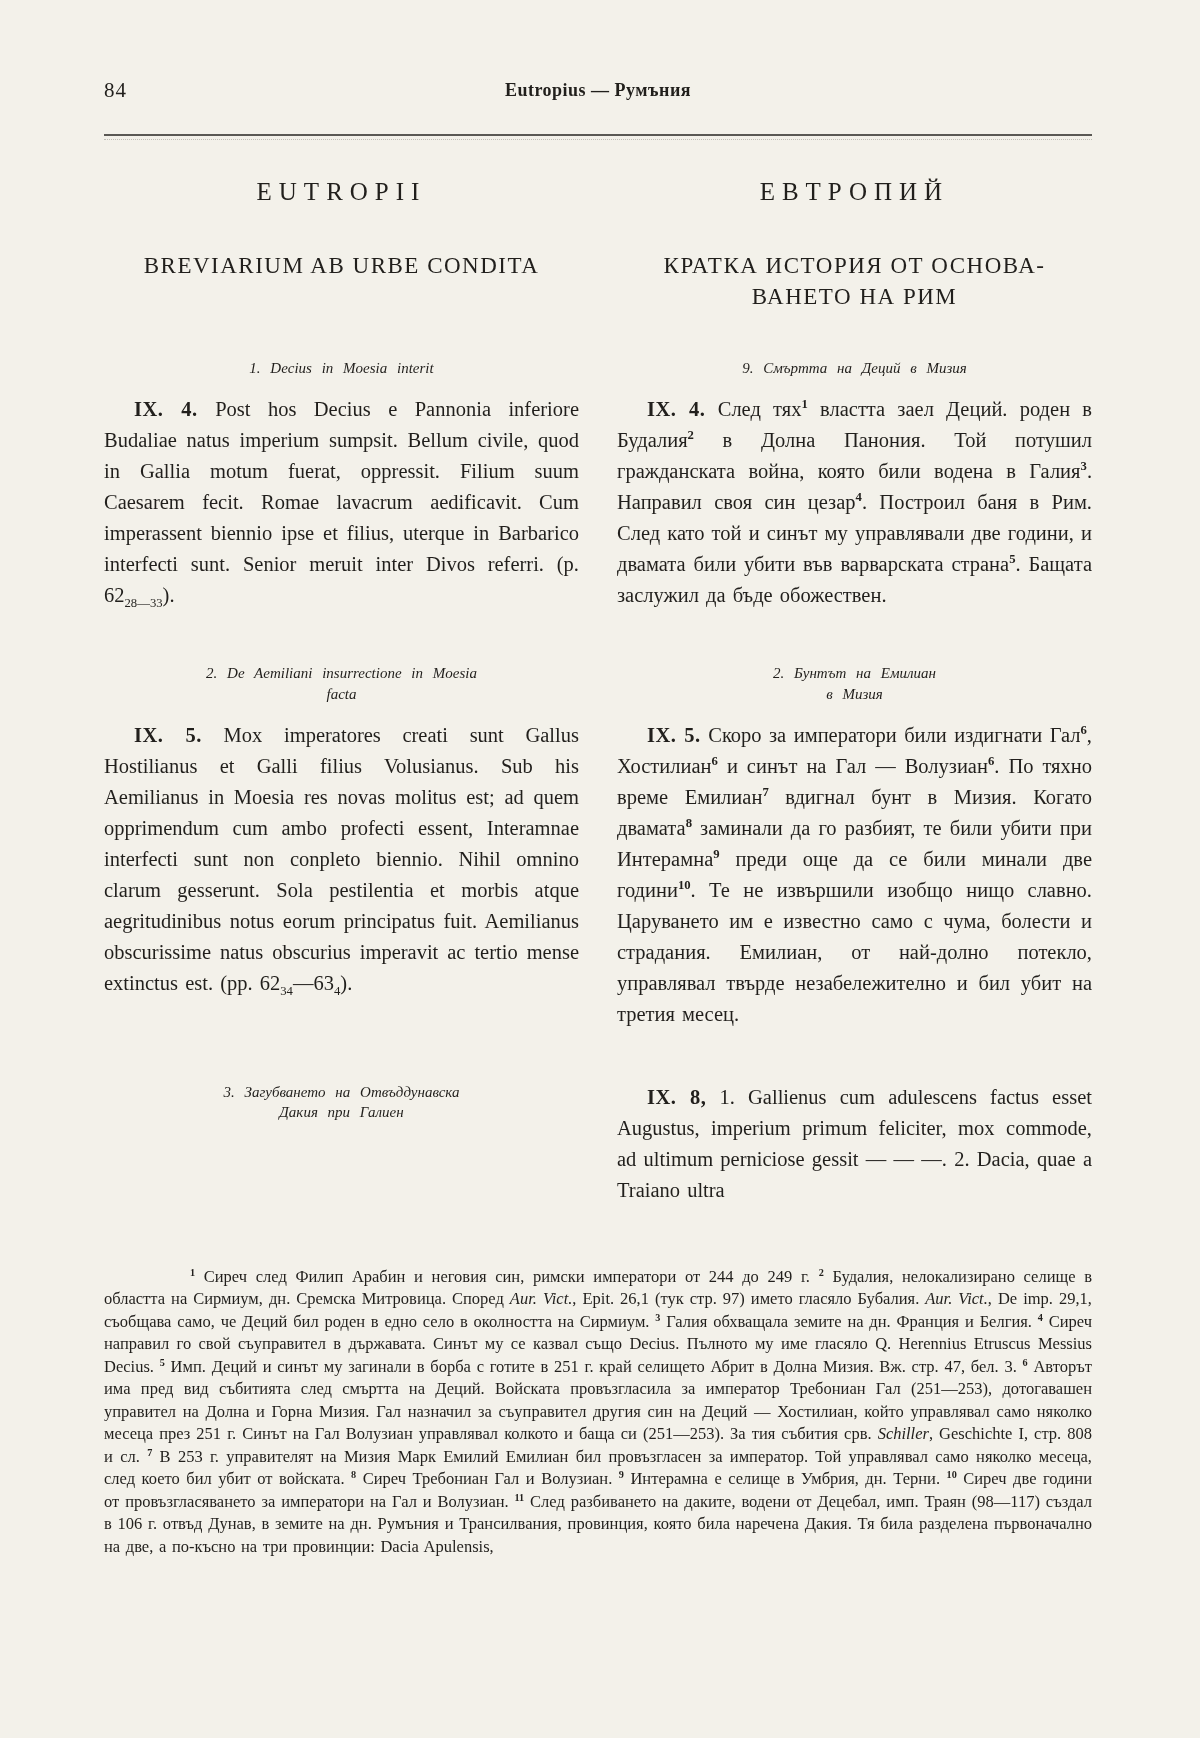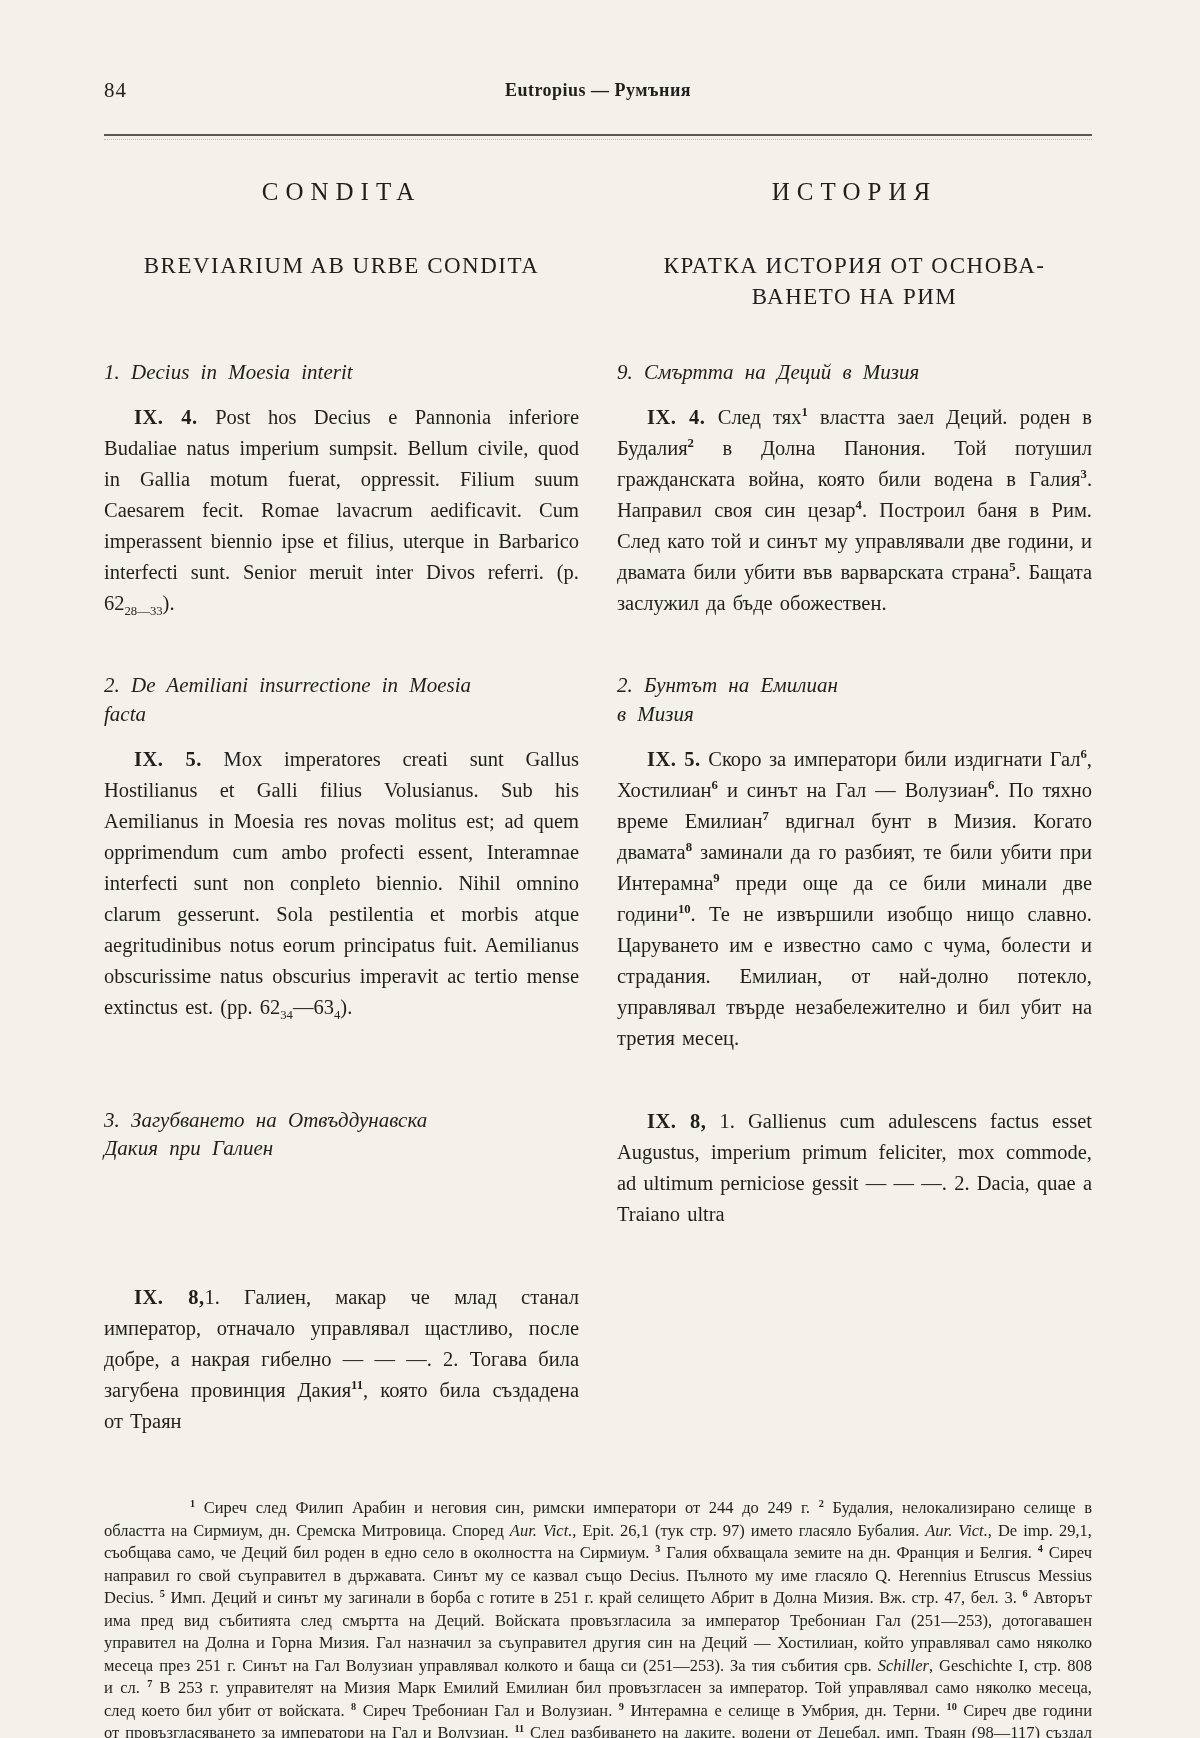--- a/index.html
+++ b/index.html
@@ -40,21 +40,21 @@
   }
   .col-title{
     text-align:center;font-size:25px;letter-spacing:7px;
     margin-bottom:44px;white-space:pre-line;
   }
   .col-subtitle{
     text-align:center;font-size:23px;letter-spacing:1.5px;
     line-height:1.35;margin-bottom:46px;white-space:pre-line;
   }
   .sec-heading{
-    font-style:italic;font-size:21px;
+    text-align:center;font-style:italic;font-size:15px;
     line-height:1.35;margin-bottom:16px;white-space:pre-line;
     word-spacing:6px;
   }
   .body-par{
     font-size:20.5px;line-height:31px;
     text-align:justify;text-indent:30px;
     margin-bottom:52px;
     word-spacing:2px;
   }
   .body-par b{letter-spacing:.5px;}
@@ -75,22 +75,22 @@
 <div class="page">
 
   <div class="header">
     <span class="page-number">84</span>
     <span class="running-title">Eutropius — Румъния</span>
   </div>
   <div class="header-rule"></div>
 
   <div class="grid">
 
-    <div class="col-title">CONDITA</div>
-    <div class="col-title">ИСТОРИЯ</div>
+    <div class="col-title">EUTROPII</div>
+    <div class="col-title">ЕВТРОПИЙ</div>
 
     <div class="col-subtitle">BREVIARIUM AB URBE CONDITA</div>
     <div class="col-subtitle">КРАТКА ИСТОРИЯ ОТ ОСНОВА-
 ВАНЕТО НА РИМ</div>
 
     <div class="sec-heading">1. Decius in Moesia interit</div>
     <div class="sec-heading">9. Смъртта на Деций в Мизия</div>
 
     <div class="body-par"><b>IX. 4.</b> Post hos Decius e Pannonia inferiore Budaliae natus imperium sumpsit. Bellum civile, quod in Gallia motum fuerat, oppressit. Filium suum Caesarem fecit. Romae lavacrum aedificavit. Cum imperassent biennio ipse et filius, uterque in Barbarico interfecti sunt. Senior meruit inter Divos referri. (p. 62<sub>28—33</sub>).</div>
     <div class="body-par"><b>IX. 4.</b> След тях<sup>1</sup> властта заел Деций. роден в Будалия<sup>2</sup> в Долна Панония. Той потушил гражданската война, която били водена в Галия<sup>3</sup>. Направил своя син цезар<sup>4</sup>. Построил баня в Рим. След като той и синът му управлявали две години, и двамата били убити във варварската страна<sup>5</sup>. Бащата заслужил да бъде обожествен.</div>
@@ -100,19 +100,18 @@
     <div class="sec-heading">2. Бунтът на Емилиан
 в Мизия</div>
 
     <div class="body-par"><b>IX. 5.</b> Mox imperatores creati sunt Gallus Hostilianus et Galli filius Volusianus. Sub his Aemilianus in Moesia res novas molitus est; ad quem opprimendum cum ambo profecti essent, Interamnae interfecti sunt non conpleto biennio. Nihil omnino clarum gesserunt. Sola pestilentia et morbis atque aegritudinibus notus eorum principatus fuit. Aemilianus obscurissime natus obscurius imperavit ac tertio mense extinctus est. (pp. 62<sub>34</sub>—63<sub>4</sub>).</div>
     <div class="body-par"><b>IX. 5.</b> Скоро за императори били издигнати Гал<sup>6</sup>, Хостилиан<sup>6</sup> и синът на Гал — Волузиан<sup>6</sup>. По тяхно време Емилиан<sup>7</sup> вдигнал бунт в Мизия. Когато двамата<sup>8</sup> заминали да го разбият, те били убити при Интерамна<sup>9</sup> преди още да се били минали две години<sup>10</sup>. Те не извършили изобщо нищо славно. Царуването им е известно само с чума, болести и страдания. Емилиан, от най-долно потекло, управлявал твърде незабележително и бил убит на третия месец.</div>
 
     <div class="sec-heading">3. Загубването на Отвъддунавска
 Дакия при Галиен</div>
 
     <div class="body-par"><b>IX. 8,</b> 1. Gallienus cum adulescens factus esset Augustus, imperium primum feliciter, mox commode, ad ultimum perniciose gessit — — —. 2. Dacia, quae a Traiano ultra</div>
-    <div class="body-par"><b>IX. 8,</b>1. Галиен, макар че млад станал император, отначало управлявал щастливо, после добре, а накрая гибелно — — —. 2. Тогава била загубена провинция Дакия<sup>11</sup>, която била създадена от Траян</div>
 
   </div>
 
   <div class="footnotes"><sup>1</sup> Сиреч след Филип Арабин и неговия син, римски императори от 244 до 249 г. <sup>2</sup> Будалия, нелокализирано селище в областта на Сирмиум, дн. Сремска Митровица. Според <i>Aur. Vict.</i>, Epit. 26,1 (тук стр. 97) името гласяло Бубалия. <i>Aur. Vict.</i>, De imp. 29,1, съобщава само, че Деций бил роден в едно село в околността на Сирмиум. <sup>3</sup> Галия обхващала земите на дн. Франция и Белгия. <sup>4</sup> Сиреч направил го свой съуправител в държавата. Синът му се казвал също Decius. Пълното му име гласяло Q. Herennius Etruscus Messius Decius. <sup>5</sup> Имп. Деций и синът му загинали в борба с готите в 251 г. край селището Абрит в Долна Мизия. Вж. стр. 47, бел. 3. <sup>6</sup> Авторът има пред вид събитията след смъртта на Деций. Войската провъзгласила за император Требониан Гал (251—253), дотогавашен управител на Долна и Горна Мизия. Гал назначил за съуправител другия син на Деций — Хостилиан, който управлявал само няколко месеца през 251 г. Синът на Гал Волузиан управлявал колкото и баща си (251—253). За тия събития срв. <i>Schiller</i>, Geschichte I, стр. 808 и сл. <sup>7</sup> В 253 г. управителят на Мизия Марк Емилий Емилиан бил провъзгласен за император. Той управлявал само няколко месеца, след което бил убит от войската. <sup>8</sup> Сиреч Требониан Гал и Волузиан. <sup>9</sup> Интерамна е селище в Умбрия, дн. Терни. <sup>10</sup> Сиреч две години от провъзгласяването за императори на Гал и Волузиан. <sup>11</sup> След разбиването на даките, водени от Децебал, имп. Траян (98—117) създал в 106 г. отвъд Дунав, в земите на дн. Румъния и Трансилвания, провинция, която била наречена Дакия. Тя била разделена първоначално на две, а по-късно на три провинции: Dacia Apulensis,</div>
 
 </div>
 
 </body></html>

